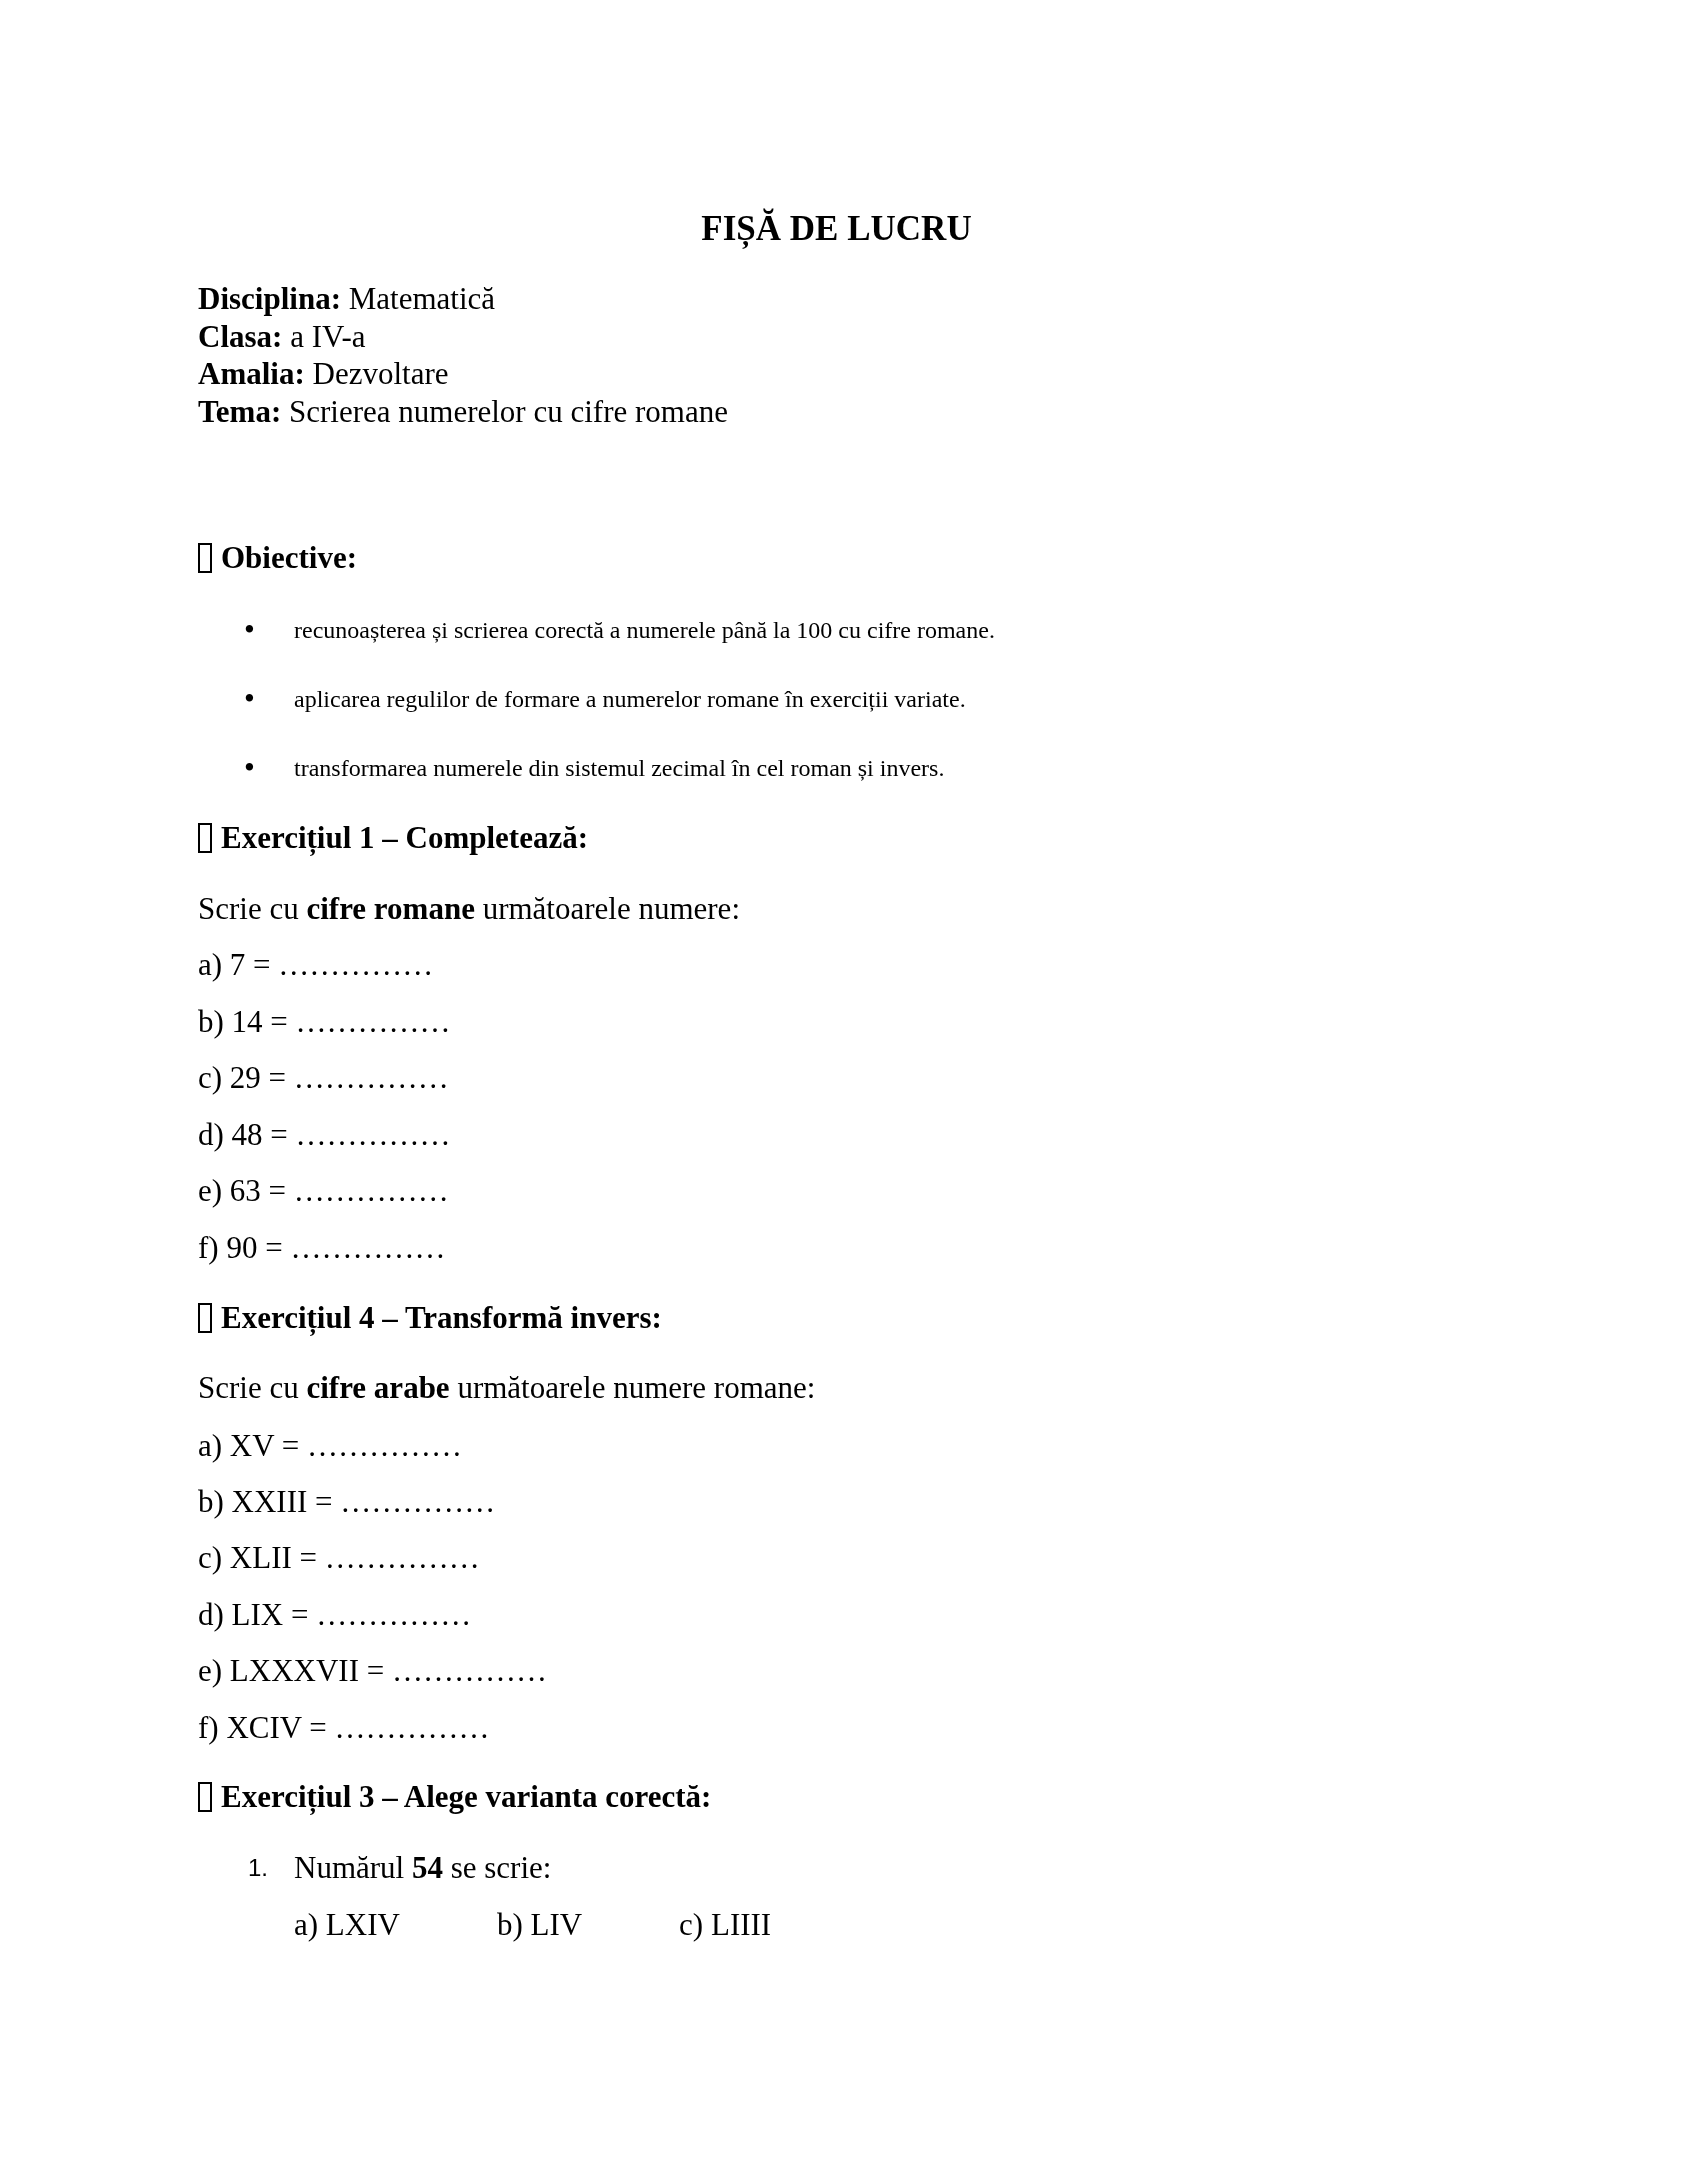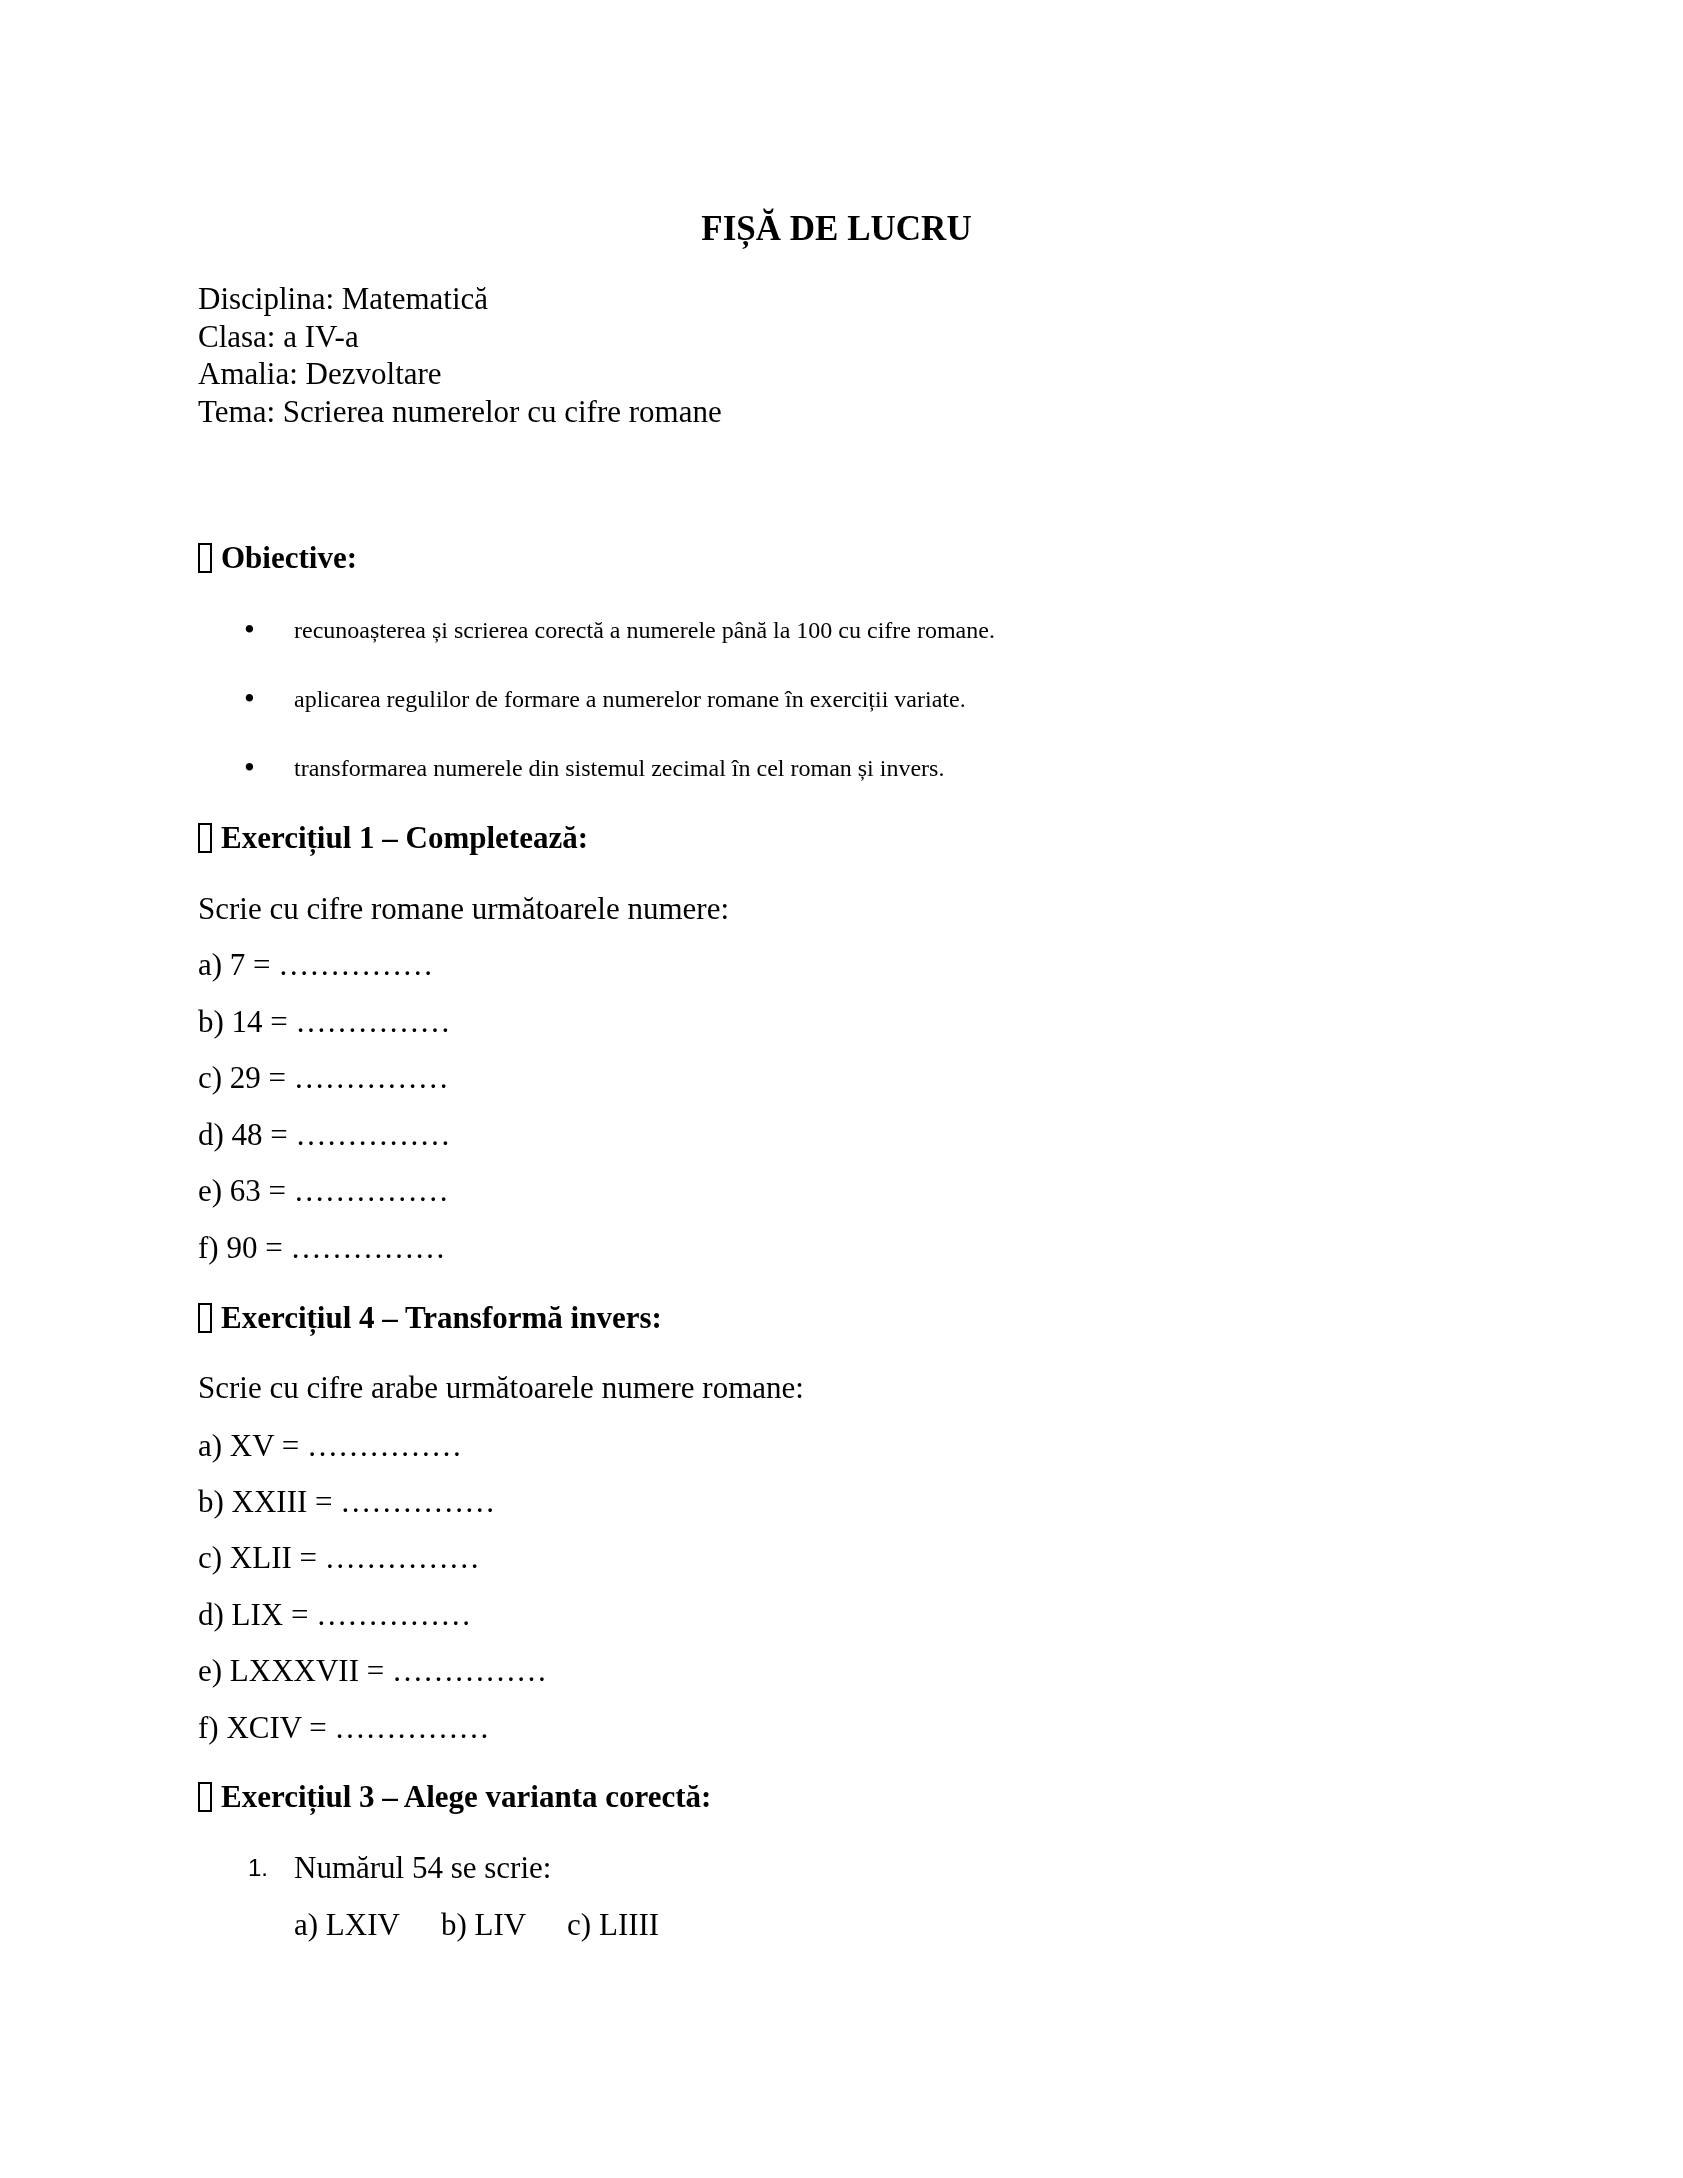--- a/index.html
+++ b/index.html
@@ -2,31 +2,31 @@
 <html><head>
 <meta charset="utf-8">
 <style>
   html, body { margin: 0; padding: 0; background: #ffffff; }
   body { width: 1683px; height: 2178px; position: relative; overflow: hidden;
          font-family: "Liberation Serif", "DejaVu Serif", serif; color: #000; }
   .page { position: absolute; left: 0; top: 0; width: 1683px; height: 2178px; }
   .line { position: absolute; left: 198px; font-size: 31px; line-height: 38px; white-space: nowrap; }
   .title { position: absolute; left: 0; width: 1673px; text-align: center; top: 210px;
            font-size: 35px; font-weight: bold; line-height: 38px; }
-  b { font-weight: normal; text-align: center; }
+  b { font-weight: bold; text-align: center; }
   i { font-style: italic; }
   .heading { font-weight: bold; text-align: right; }
   .box-icon { display: inline-block; width: 14px; height: 30px; border: 2px solid #000;
               box-sizing: border-box; vertical-align: -5px; margin-right: 9px; }
   .bullet { position: absolute; left: 244px; font-size: 31px; line-height: 38px; }
   .bullet-text { position: absolute; left: 294px; font-size: 24px; line-height: 38px; white-space: nowrap; }
   .num { position: absolute; left: 248px; font-family: "Liberation Sans", sans-serif; font-size: 24px; line-height: 38px; }
   .indent { left: 294px; }
   .opt { display: inline-block; }
-  .opt + .opt { margin-left: 41px; }
+  .opt + .opt { margin-left: 97px; }
 </style>
 </head>
 <body>
 
 <div class="page">
 
   <div class="title">FIȘĂ DE LUCRU</div>
 
   <div class="line" style="top:280px">
     <b>Disciplina:</b><span> Matematică</span>

